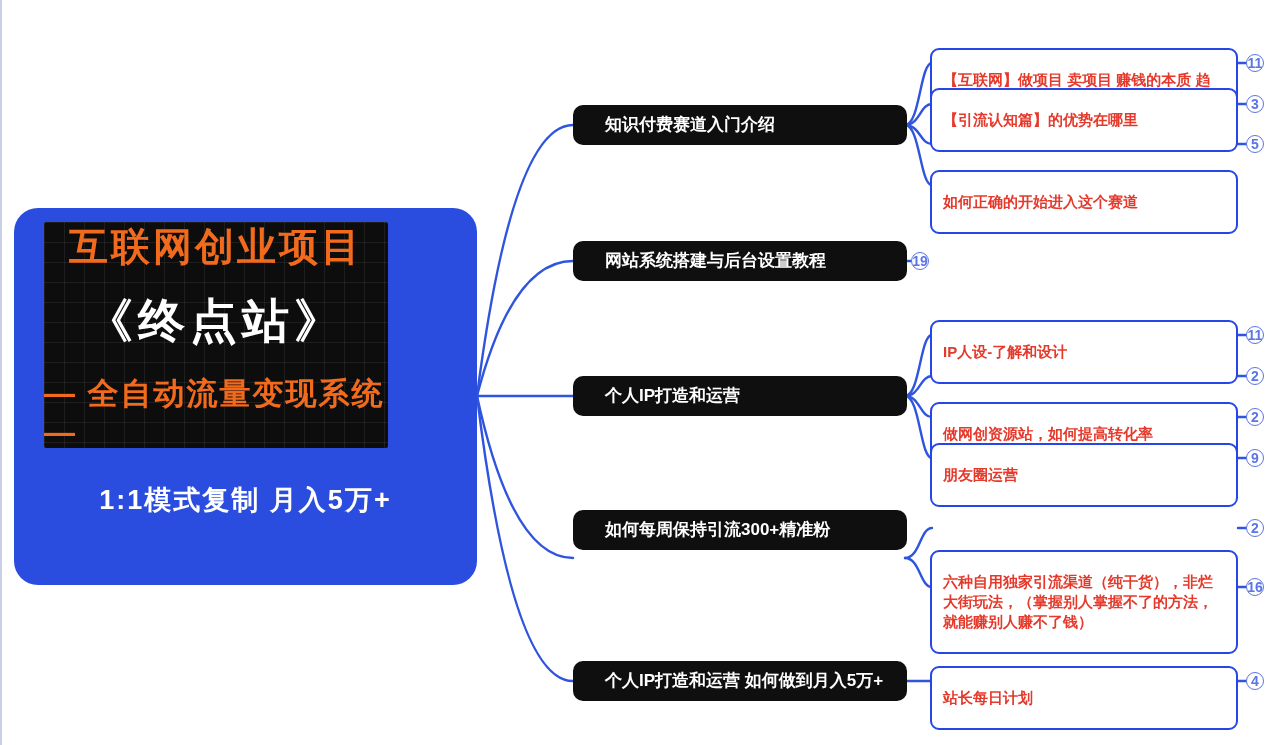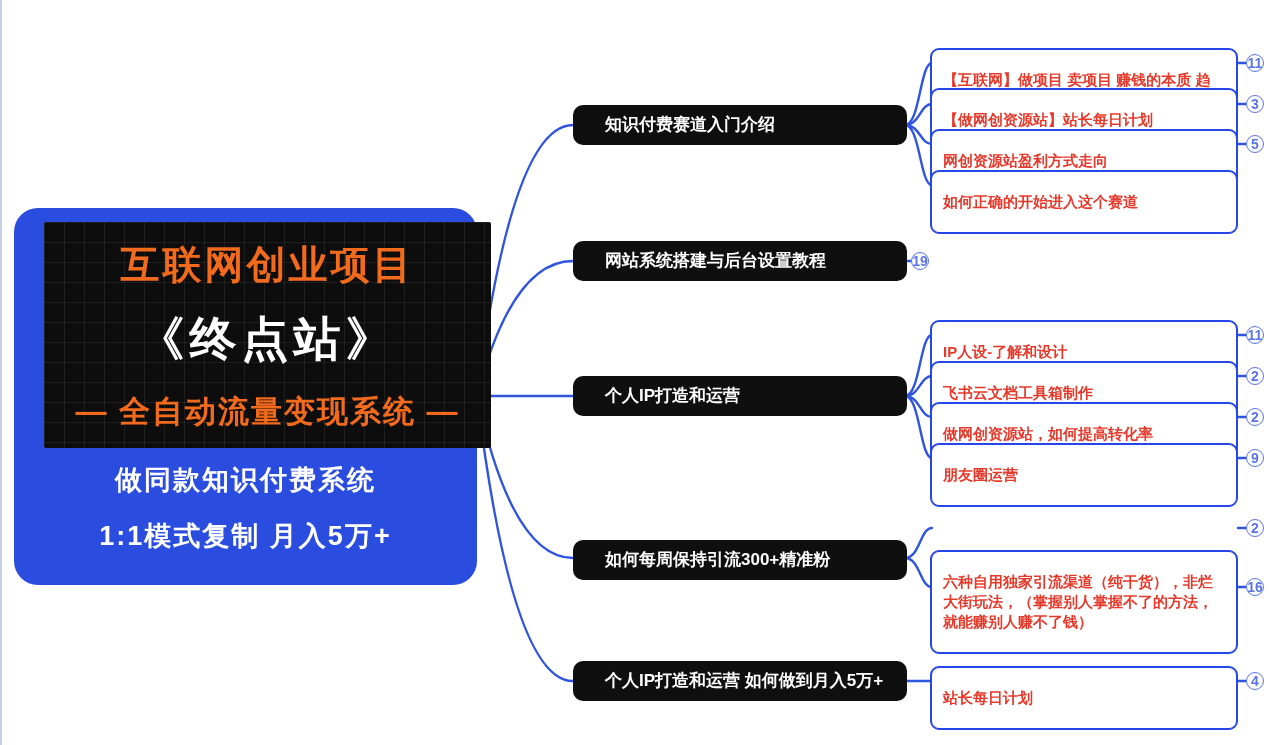--- a/index.html
+++ b/index.html
@@ -12,21 +12,21 @@
     background:#c9d0e4;
   }
   svg.connectors { position:absolute; left:0; top:0; }
 
   
   .central-node {
     position:absolute; left:14px; top:208px; width:463px; height:377px;
     background:#2a4de0; border-radius:24px;
   }
   .banner {
-    position:absolute; left:30px; top:14px; width:447px; height:226px;
+    position:absolute; left:30px; top:14px; width:344px; height:226px;
     background-color:#0d0d0e; border-radius:2px;
     background-image:
       linear-gradient(rgba(255,255,255,0.07) 1px, transparent 1px),
       linear-gradient(90deg, rgba(255,255,255,0.07) 1px, transparent 1px);
     background-size:20px 20px;
     display:flex; flex-direction:column; align-items:center; justify-content:center;
   }
   .banner-line1 { color:#f26a1c; font-size:39px; font-weight:bold; letter-spacing:3px; }
   .banner-line2 { color:#ffffff; font-size:47px; font-weight:bold; letter-spacing:5px; margin-top:16px; }
   .banner-line3 { color:#f26a1c; font-size:31px; font-weight:bold; letter-spacing:2px; margin-top:20px; }
@@ -106,38 +106,35 @@
     </g>
   </svg>
 
   <div class="central-node">
     <div class="banner">
       <div class="banner-line1">互联网创业项目</div>
       <div class="banner-line2">《终点站》</div>
       <div class="banner-line3">— 全自动流量变现系统 —</div>
     </div>
     <div class="caption">
-      <div class="caption-line1">做同款知识付费系统</div>
       <div class="caption-line2">1:1模式复制  月入5万+</div>
     </div>
   </div>
 
   <div class="main-topic" style="top:105px">知识付费赛道入门介绍</div>
   <div class="main-topic" style="top:241px">网站系统搭建与后台设置教程</div>
   <div class="main-topic" style="top:376px">个人IP打造和运营</div>
-  <div class="main-topic" style="top:540px">如何每周保持引流300+精准粉</div>
+  <div class="main-topic" style="top:510px">如何每周保持引流300+精准粉</div>
   <div class="main-topic" style="top:661px">个人IP打造和运营 如何做到月入5万+</div>
 
   <div class="sub-topic" style="top:48px">【互联网】做项目 卖项目 赚钱的本质 趋势</div>
-  <div class="sub-topic" style="top:88px">【做网创资源站】站长每日计划</div>
-  <div class="sub-topic" style="top:129px">网创资源站盈利方式走向</div>
+  <div class="sub-topic" style="top:88px">【引流认知篇】的优势在哪里</div>
   <div class="sub-topic" style="top:170px">如何正确的开始进入这个赛道</div>
 
   <div class="sub-topic" style="top:320px">IP人设-了解和设计</div>
-  <div class="sub-topic" style="top:361px">飞书云文档工具箱制作</div>
   <div class="sub-topic" style="top:402px">做网创资源站，如何提高转化率</div>
   <div class="sub-topic" style="top:443px">朋友圈运营</div>
 
   <div class="sub-topic" style="top:550px">六种自用独家引流渠道（纯干货），非烂大街玩法，（掌握别人掌握不了的方法，就能赚别人赚不了钱）</div>
 
   <div class="sub-topic" style="top:666px">站长每日计划</div>
 
   <div class="badge" style="left:1246px;top:54px">11</div>
   <div class="badge" style="left:1246px;top:95px">3</div>
   <div class="badge" style="left:1246px;top:135px">5</div>

